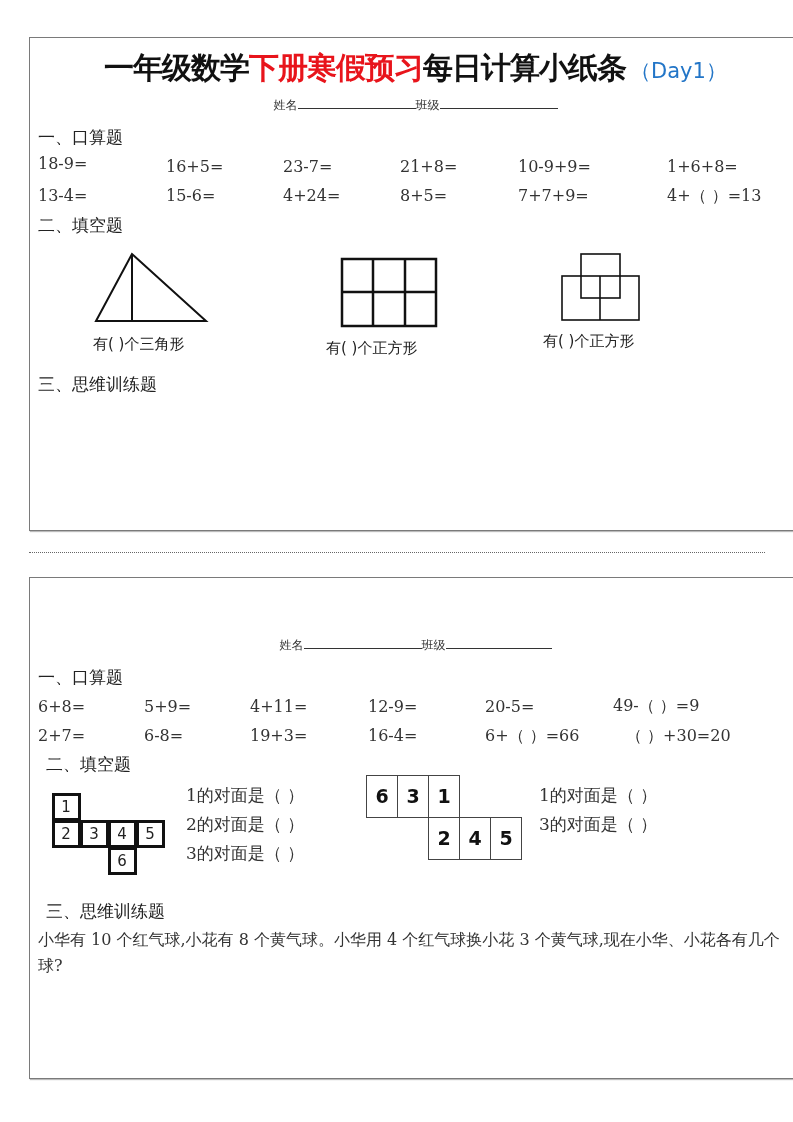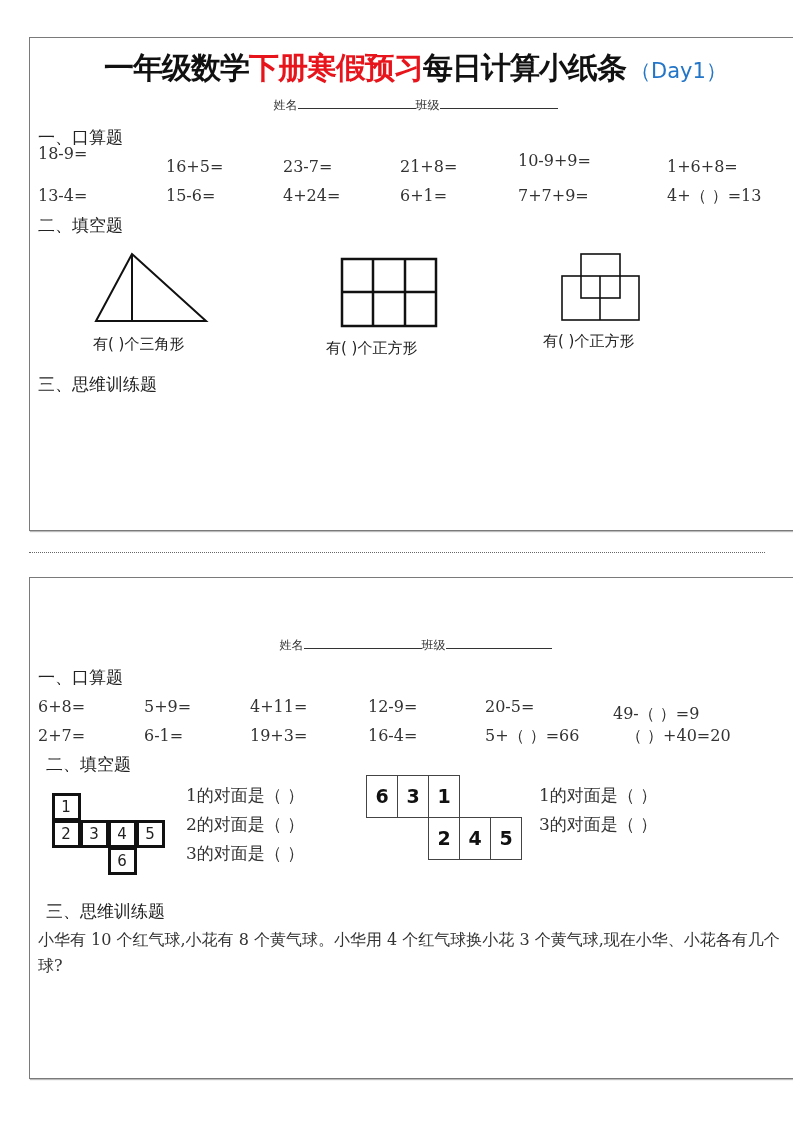--- a/index.html
+++ b/index.html
@@ -35,30 +35,30 @@
 
 <div class="card" id="card1">
   <div class="title">
     <span>一年级数学</span><span class="red">下册寒假预习</span><span>每日计算小纸条</span><span class="day">（Day1）</span>
   </div>
   <div class="namerow">
     <span>姓名</span><span class="blank" style="width:118px"></span><span>班级</span><span class="blank" style="width:118px"></span>
   </div>
 
   <div class="sec" style="left:8px;top:88px">一、口算题</div>
-  <div class="eq" style="left:8px;top:106px">18-9=</div>
+  <div class="eq" style="left:8px;top:116px">18-9=</div>
   <div class="eq" style="left:136px;top:119px">16+5=</div>
   <div class="eq" style="left:253px;top:119px">23-7=</div>
   <div class="eq" style="left:370px;top:119px">21+8=</div>
-  <div class="eq" style="left:488px;top:113px">10-9+9=</div>
+  <div class="eq" style="left:488px;top:119px">10-9+9=</div>
   <div class="eq" style="left:637px;top:119px">1+6+8=</div>
   <div class="eq" style="left:8px;top:148px">13-4=</div>
   <div class="eq" style="left:136px;top:148px">15-6=</div>
   <div class="eq" style="left:253px;top:148px">4+24=</div>
-  <div class="eq" style="left:370px;top:148px">6+1=</div>
+  <div class="eq" style="left:370px;top:148px">8+5=</div>
   <div class="eq" style="left:488px;top:148px">7+7+9=</div>
   <div class="eq" style="left:637px;top:148px">4+（ ）=13</div>
 
   <div class="sec" style="left:8px;top:176px">二、填空题</div>
 
   <svg style="left:0;top:0" width="735" height="492">
     <polygon points="102,216 66,283 176,283" fill="none" stroke="#111" stroke-width="2"></polygon>
     <line x1="102" y1="216" x2="102" y2="283" stroke="#111" stroke-width="2"></line>
 
     <g>
@@ -87,27 +87,27 @@
   <div class="namerow">
     <span>姓名</span><span class="blank" style="width:118px"></span><span>班级</span><span class="blank" style="width:106px"></span>
   </div>
 
   <div class="sec" style="left:8px;top:88px">一、口算题</div>
   <div class="eq" style="left:8px;top:119px">6+8=</div>
   <div class="eq" style="left:114px;top:119px">5+9=</div>
   <div class="eq" style="left:220px;top:119px">4+11=</div>
   <div class="eq" style="left:338px;top:119px">12-9=</div>
   <div class="eq" style="left:455px;top:119px">20-5=</div>
-  <div class="eq" style="left:583px;top:126px">49-（    ）=9</div>
+  <div class="eq" style="left:583px;top:118px">49-（    ）=9</div>
   <div class="eq" style="left:8px;top:148px">2+7=</div>
-  <div class="eq" style="left:114px;top:148px">6-1=</div>
+  <div class="eq" style="left:114px;top:148px">6-8=</div>
   <div class="eq" style="left:220px;top:148px">19+3=</div>
   <div class="eq" style="left:338px;top:148px">16-4=</div>
-  <div class="eq" style="left:455px;top:148px">5+（    ）=66</div>
-  <div class="eq" style="left:596px;top:148px">（    ）+40=20</div>
+  <div class="eq" style="left:455px;top:148px">6+（    ）=66</div>
+  <div class="eq" style="left:596px;top:148px">（    ）+30=20</div>
 
   <div class="sec" style="left:16px;top:175px">二、填空题</div>
 
   <div class="net1">
     <div class="cell" style="left:23px;top:216px">1</div>
     <div class="cell" style="left:23px;top:243px">2</div>
     <div class="cell" style="left:51px;top:243px">3</div>
     <div class="cell" style="left:79px;top:243px">4</div>
     <div class="cell" style="left:107px;top:243px">5</div>
     <div class="cell" style="left:79px;top:270px">6</div>

